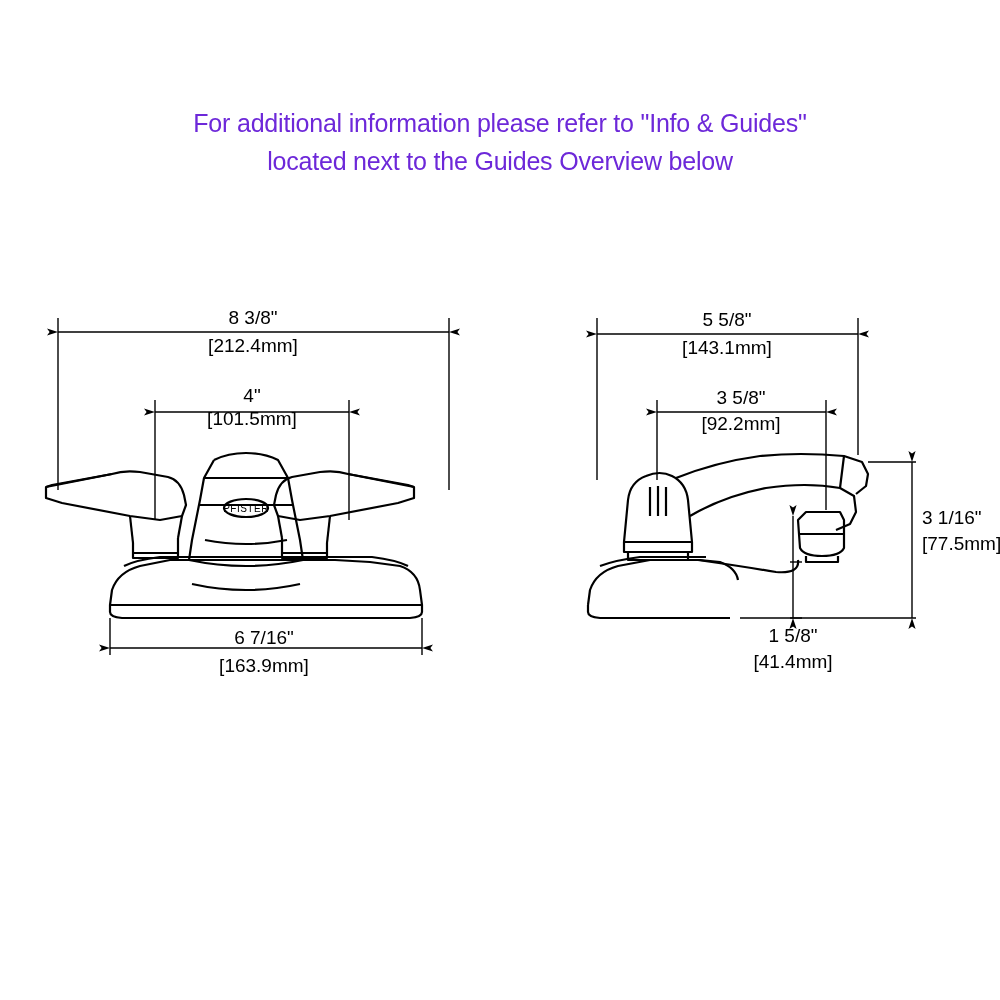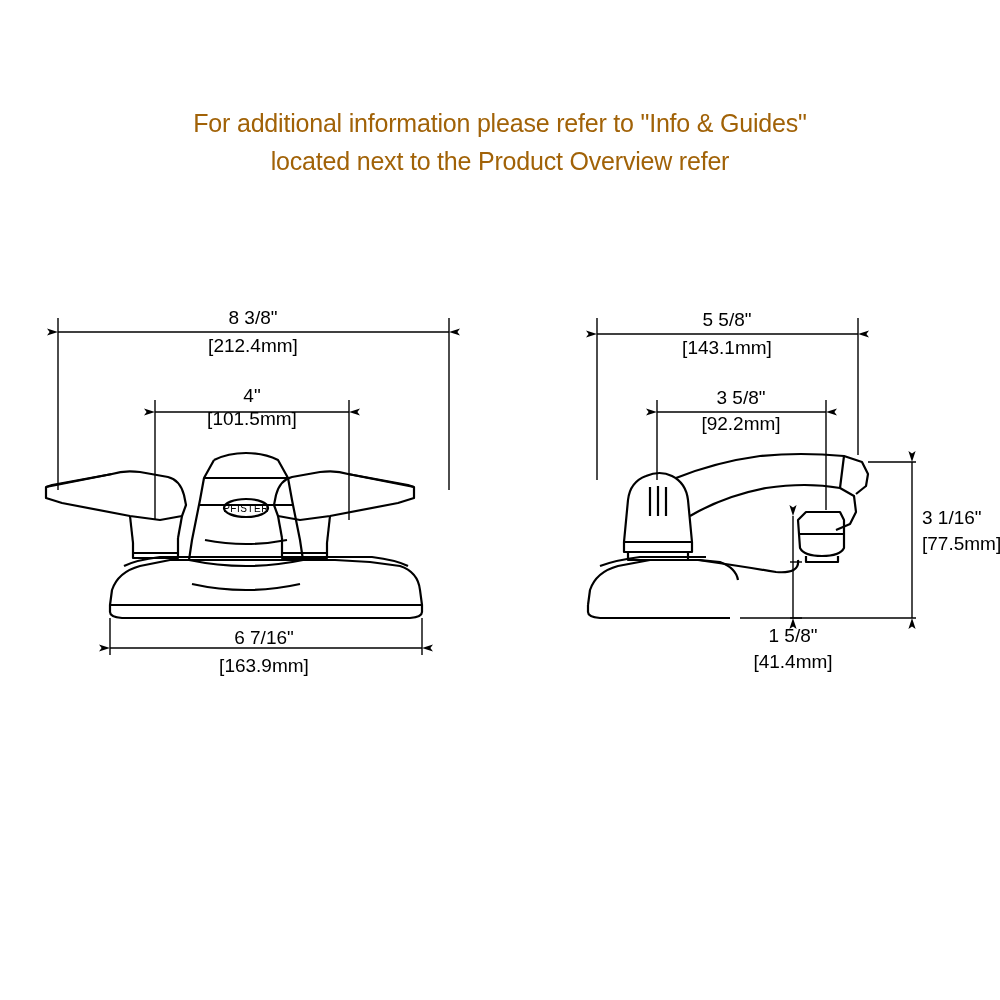--- a/index.html
+++ b/index.html
@@ -22,21 +22,21 @@
   }
   .headline {
     position: absolute;
     top: 104px;
     left: 0;
     width: 1000px;
     text-align: center;
     font-size: 25px;
     line-height: 38px;
     letter-spacing: -0.2px;
-    color: #a16207;
+    color: #6d28d9;
   }
   .headline div {
     white-space: nowrap;
   }
   svg.drawing {
     position: absolute;
     top: 0;
     left: 0;
   }
   .dimtext {
@@ -46,21 +46,21 @@
     text-anchor: middle;
   }
 </style>
 </head>
 <body>
 
 <div id="page">
 
   <div class="headline">
     <div>For additional information please refer to "Info &amp; Guides"</div>
-    <div>located next to the Product Overview refer</div>
+    <div>located next to the Guides Overview below</div>
   </div>
 
   <svg class="drawing" width="1000" height="1000" viewBox="0 0 1000 1000">
     <defs>
       <marker id="arrStart" markerWidth="12" markerHeight="10" refX="11" refY="5" orient="auto" markerUnits="userSpaceOnUse">
         <path d="M11,5 L0,1.4 L2.6,5 L0,8.6 Z" fill="#000"></path>
       </marker>
       <marker id="arrEnd" markerWidth="12" markerHeight="10" refX="1" refY="5" orient="auto" markerUnits="userSpaceOnUse">
         <path d="M1,5 L12,1.4 L9.4,5 L12,8.6 Z" fill="#000"></path>
       </marker>

